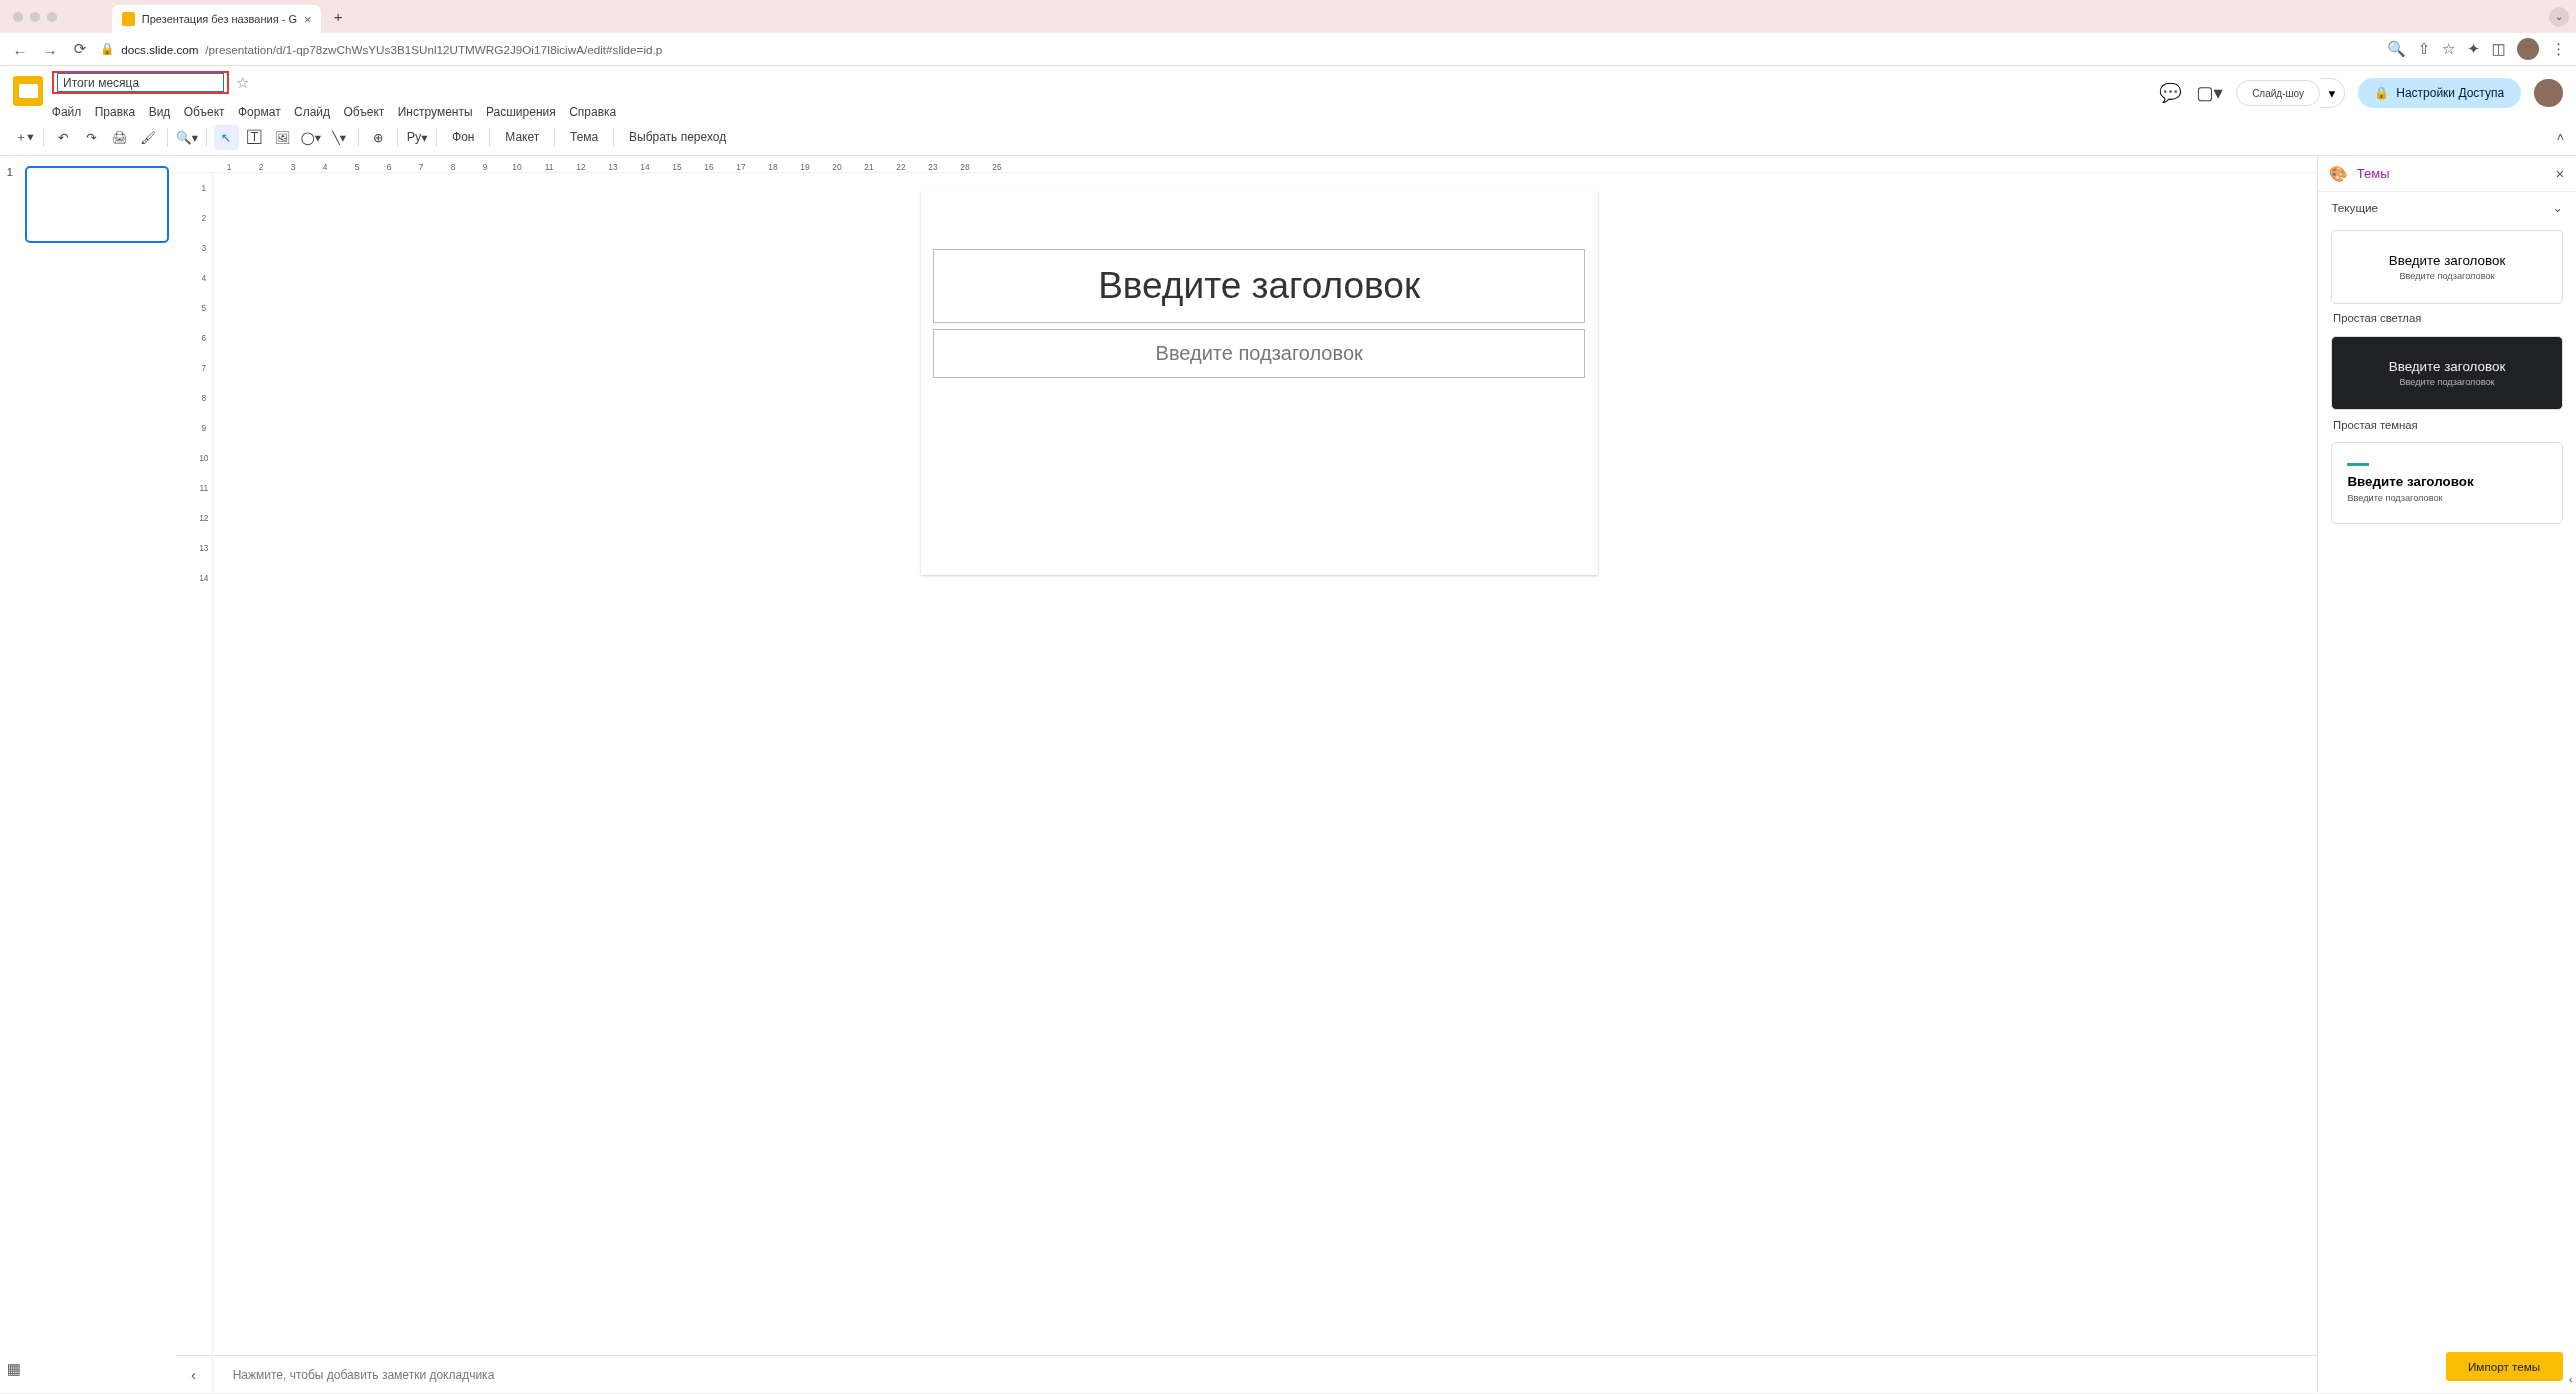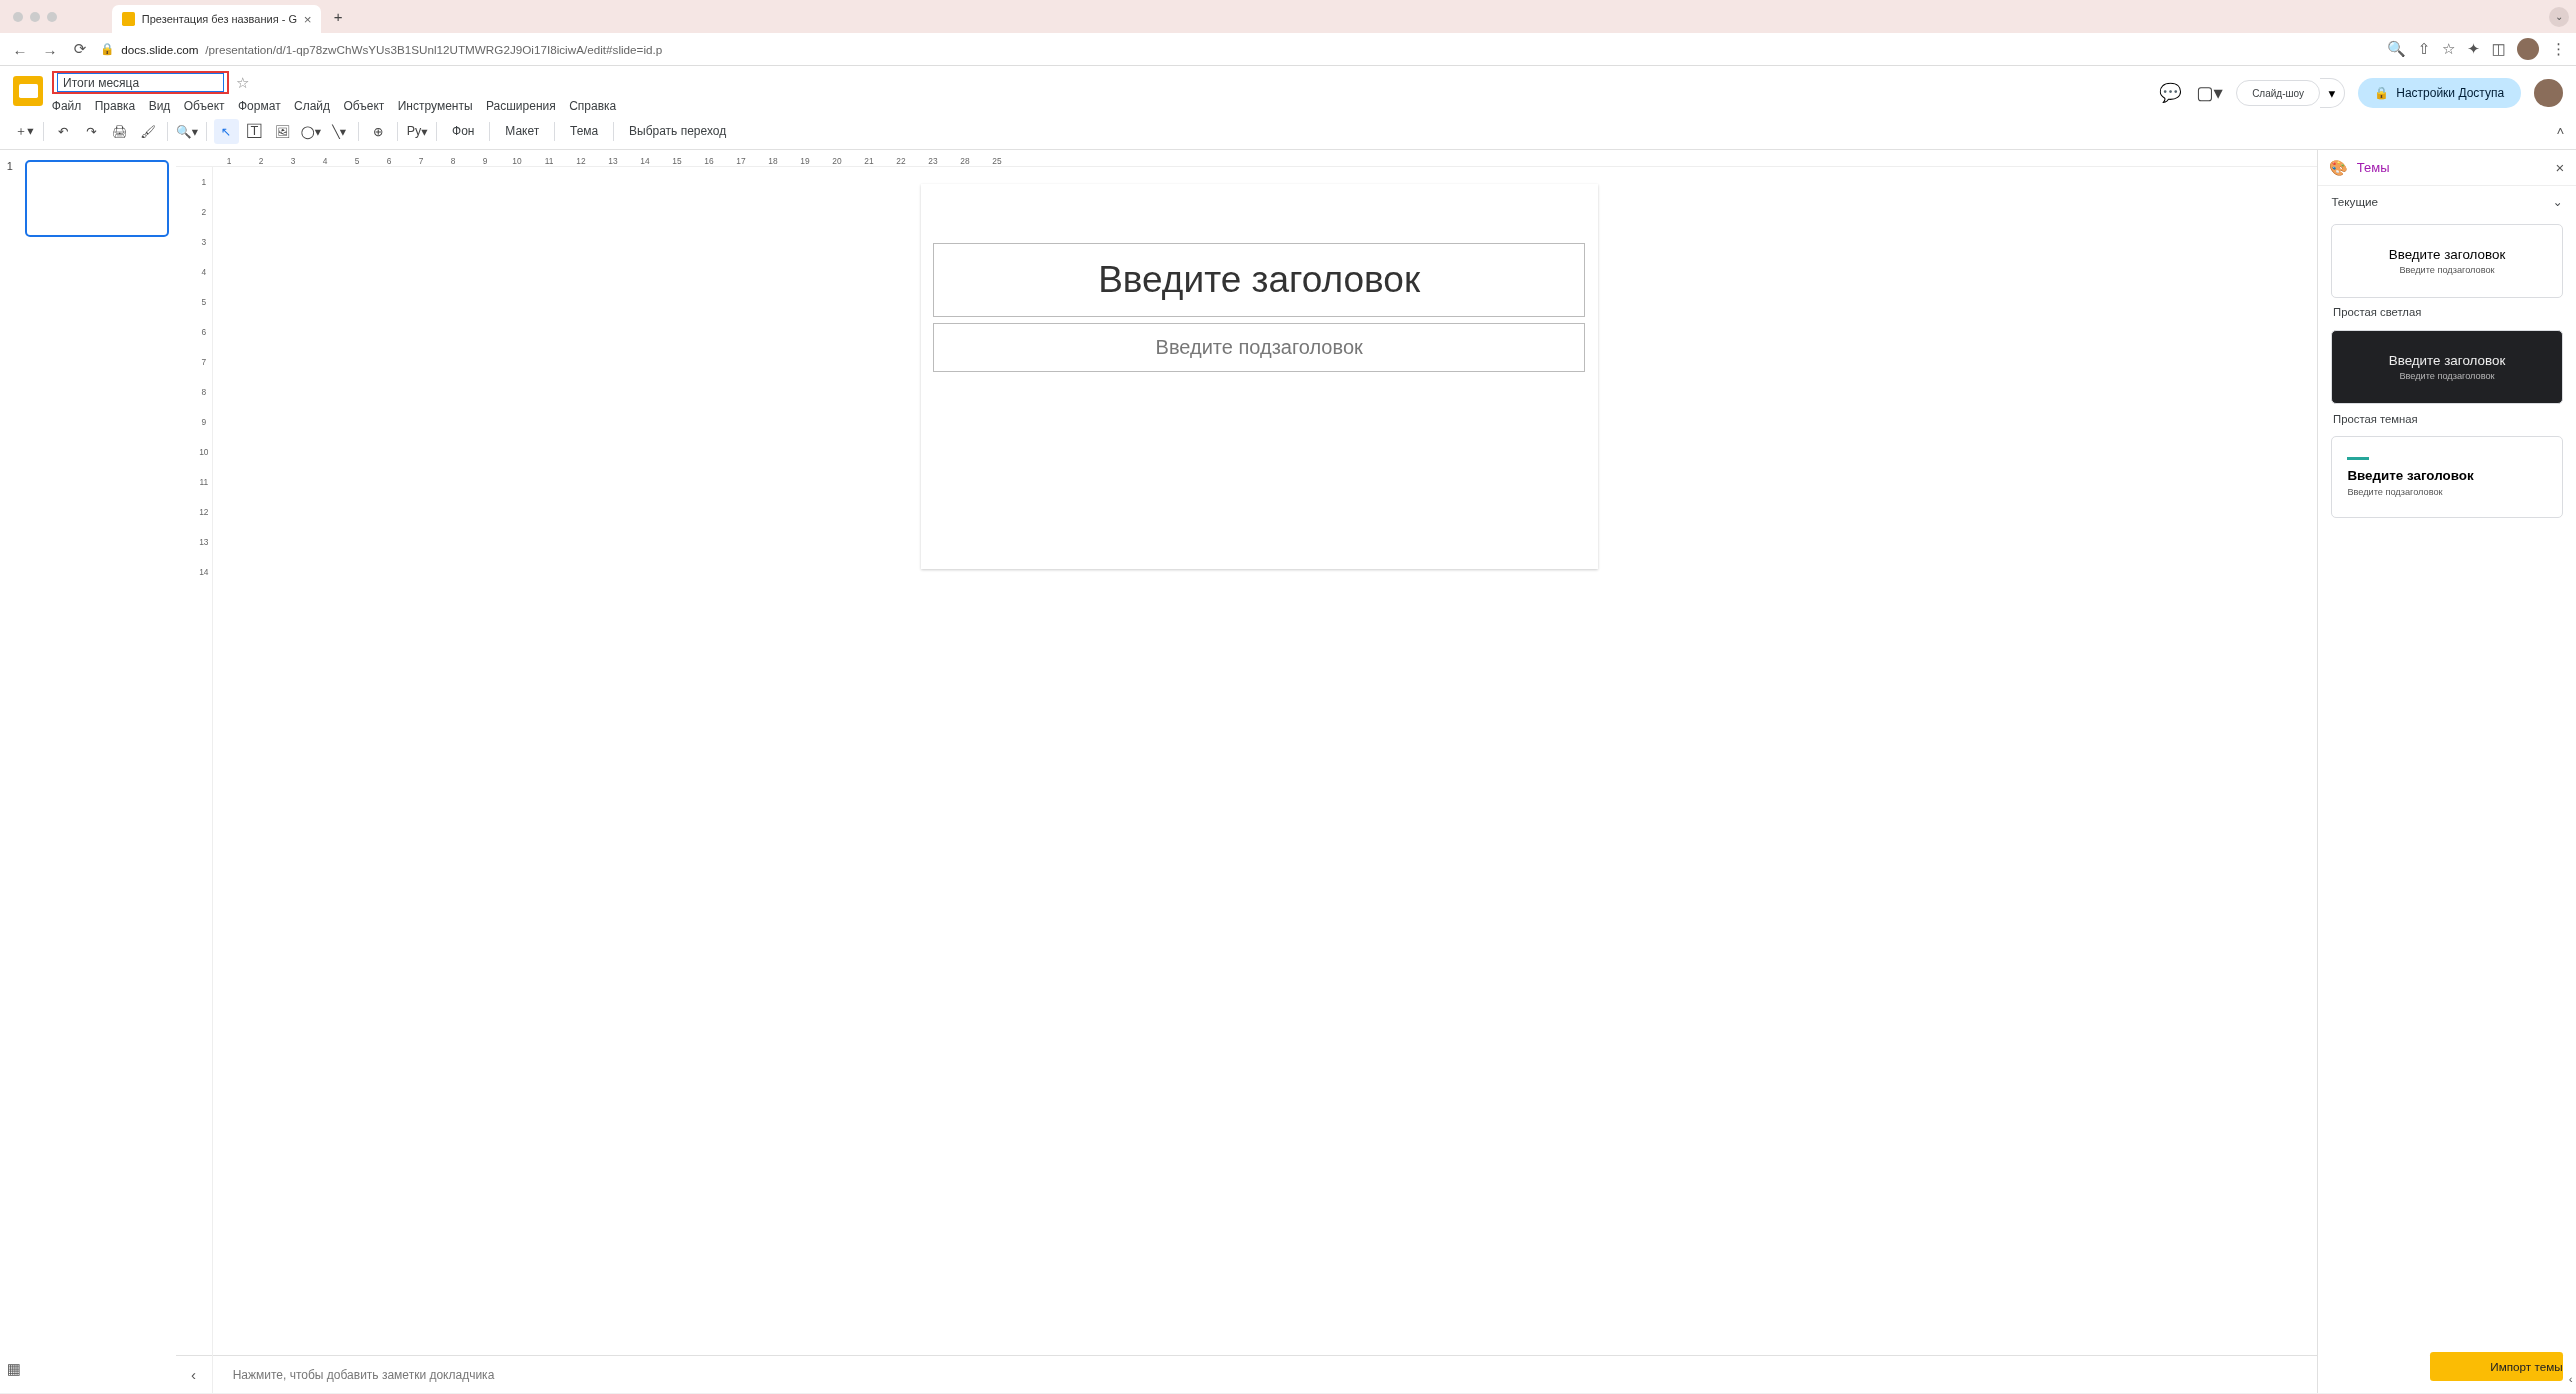--- a/index.html
+++ b/index.html
@@ -27,21 +27,21 @@
 
 .app { background: #fff; height: calc(100% - 67px); display: flex; flex-direction: column; }
 .app-header { display: flex; align-items: flex-start; padding: 5px 13.4px 0 13.4px; }
 .logo-box { width: 30px; height: 30px; background: #f4b400; border-radius: 3.3px; margin-right: 8.4px; margin-top: 5px; display:flex; align-items:center; justify-content:center;}
 .logo-box::before { content:""; width: 18.4px; height: 13.4px; background: #fff; border-radius:1.7px; display:block;}
 .title-area { display: flex; flex-direction: column; }
 .title-row { display: flex; align-items: center; gap: 6.7px; }
 .doc-title-highlight { border: 2.5px solid #e53935; padding: 0 3.3px; }
 .doc-title { border: 1.7px solid #1a73e8; padding: 1.7px 5px; font-size: 12px; color: #3c4043; outline: none; }
 .star-btn { color: #888; font-size: 15px; cursor: pointer; }
-.menu-bar { display: flex; gap: 13.4px; font-size: 12px; color: #3c4043; margin-top: 5px; text-align: right; }
+.menu-bar { display: flex; gap: 13.4px; font-size: 12px; color: #3c4043; margin-top: 11px; text-align: right; }
 .menu-bar span { cursor: pointer; }
 
 .header-right { margin-left: auto; display: flex; align-items: center; gap: 13.4px; margin-top: 6.7px;}
 .hdr-icon { font-size: 18.4px; color: #444; cursor: pointer; }
 .slideshow-btn { border: 0.8px solid #dadce0; border-radius: 16.7px; padding: 6.7px 15px; font-size: 10px; color: #3c4043; cursor: pointer; display:flex; align-items:center; gap: 1.7px;}
 .slideshow-dd { border: 0.8px solid #dadce0; border-left: none; border-radius: 0 16.7px 16.7px 0; padding: 6.7px 8.4px; cursor: pointer; margin-left:-13.4px;}
 .share-btn { background: #c2e7ff; border-radius: 16.7px; padding: 8.4px 16.7px; font-size: 12px; color: #001d35; cursor: pointer; display: flex; align-items: center; gap: 6.7px; }
 .avatar-big { width: 28.4px; height: 28.4px; border-radius: 50%; background: #8a6d5a; cursor: pointer; }
 
 
@@ -83,21 +83,21 @@
 .themes-current-row { display: flex; align-items:center; justify-content: space-between; padding: 8.4px 13.4px; font-size: 11.7px; color: #3c4043; cursor: pointer;}
 .themes-scroll { flex: 1; overflow: auto; padding: 6.7px 13.4px; display: flex; flex-direction: column; gap: 6.7px; }
 .theme-card { border: 0.8px solid #dadce0; border-radius: 5px; overflow: hidden; cursor: pointer; }
 .theme-card.dark { background: #202124; color: #eee; }
 .theme-preview { padding: 22px 8.4px; text-align: center; }
 .theme-preview .tp-title { font-size: 13.4px; font-weight: 500; }
 .theme-preview .tp-sub { font-size: 9.2px; color: inherit; opacity: .7; margin-top: 3.3px; }
 .theme-name { font-size: 11.3px; color: #3c4043; padding: 1.7px 1.7px 5px; }
 .theme-card.accent .theme-preview { text-align: left; padding: 20px 15px; }
 .accent-bar { width: 22px; height: 2.5px; background: #26a69a; margin-bottom: 8.4px;}
-.import-btn { margin: 8.4px 13.4px 11.7px; align-self: flex-end; width: 133px; background: #fbbc04; border-radius: 3.3px; padding: 8.4px 0; text-align: right; font-size: 11.7px; color: #202124; cursor: pointer; }
+.import-btn { margin: 8.4px 13.4px 11.7px; align-self: flex-end; width: 117px; background: #fbbc04; border-radius: 3.3px; padding: 8.4px 0; text-align: center; font-size: 11.7px; color: #202124; cursor: pointer; }
 .side-collapse { position: absolute; right: 3.3px; bottom: 8.4px; font-size: 11.7px; color: #555; cursor: pointer;}
 </style>
 </head>
 <body>
 
 <div class="browser-chrome">
   <div class="tab-bar">
     <div class="traffic-lights">
       <span></span>
       <span></span>

